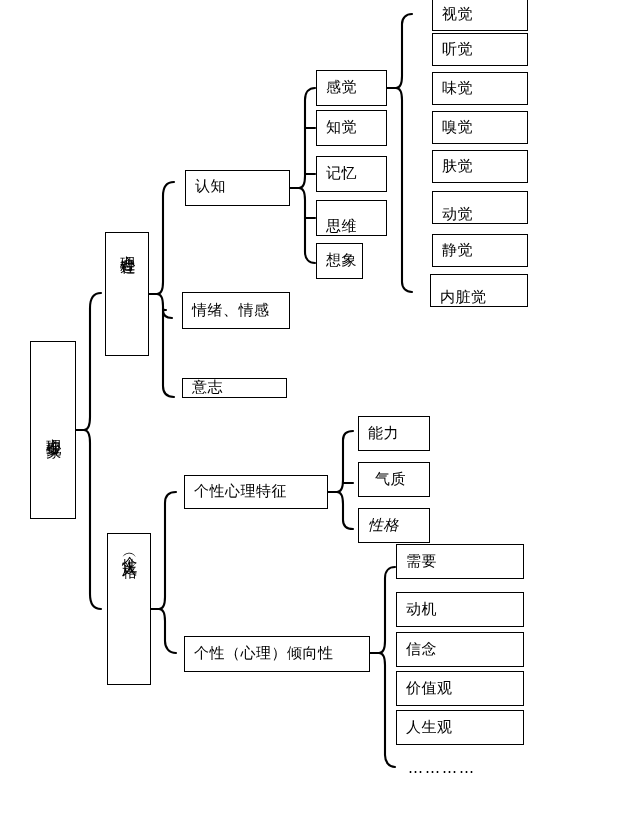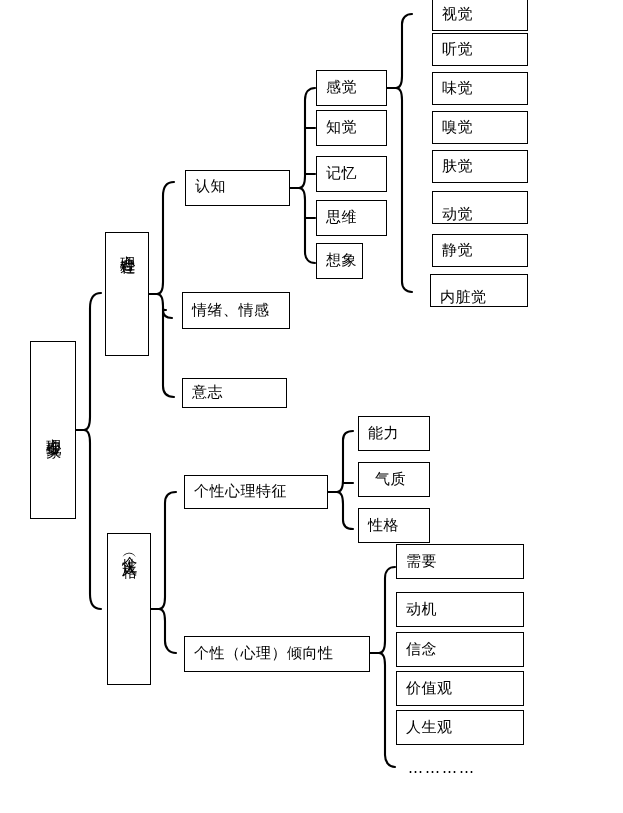--- a/index.html
+++ b/index.html
@@ -109,42 +109,42 @@
   </div>
 
   <div class="node horizontal" style="left:185px; top:170px; width:105px; height:36px;font-family:Liberation Mono, monospace;">
     <span>认知</span>
   </div>
 
   <div class="node horizontal" style="left:182px; top:292px; width:108px; height:37px;">
     <span>情绪、情感</span>
   </div>
 
-  <div class="node horizontal" style="left:182px; top:378px; width:105px; height:30px;">
+  <div class="node horizontal" style="left:182px; top:378px; width:105px; height:20px;">
     <span>意志</span>
   </div>
 
   <div class="node horizontal" style="left:184px; top:475px; width:144px; height:34px;">
     <span>个性心理特征</span>
   </div>
 
   <div class="node horizontal" style="left:184px; top:636px; width:186px; height:36px;">
     <span>个性（心理）倾向性</span>
   </div>
 
   <div class="node horizontal" style="left:316px; top:70px; width:71px; height:36px;">
     <span>感觉</span>
   </div>
   <div class="node horizontal" style="left:316px; top:110px; width:71px; height:36px;">
     <span>知觉</span>
   </div>
   <div class="node horizontal" style="left:316px; top:156px; width:71px; height:36px;">
     <span>记忆</span>
   </div>
-  <div class="node horizontal" style="left:316px; top:200px; width:71px; height:36px;">
+  <div class="node horizontal" style="left:316px; top:200px; width:71px; height:36px;align-items:flex-end;">
     <span>思维</span>
   </div>
   <div class="node horizontal" style="left:316px; top:243px; width:47px; height:36px;">
     <span>想象</span>
   </div>
 
   <div class="node horizontal" style="left:432px; top:-2px; width:96px; height:33px;">
     <span>视觉</span>
   </div>
   <div class="node horizontal" style="left:432px; top:33px; width:96px; height:33px;">
@@ -168,21 +168,21 @@
   <div class="node horizontal" style="left:430px; top:274px; width:98px; height:33px;align-items:flex-end;">
     <span>内脏觉</span>
   </div>
 
   <div class="node horizontal" style="left:358px; top:416px; width:72px; height:35px;">
     <span>能力</span>
   </div>
   <div class="node horizontal" style="left:358px; top:462px; width:72px; height:35px;padding-left:16px;">
     <span>气质</span>
   </div>
-  <div class="node horizontal" style="left:358px; top:508px; width:72px; height:35px;">
+  <div class="node horizontal" style="left:358px; top:508px; width:72px; height:35px;font-style:italic;">
     <span>性格</span>
   </div>
 
   <div class="node horizontal" style="left:396px; top:544px; width:128px; height:35px;">
     <span>需要</span>
   </div>
   <div class="node horizontal" style="left:396px; top:592px; width:128px; height:35px;">
     <span>动机</span>
   </div>
   <div class="node horizontal" style="left:396px; top:632px; width:128px; height:35px;">

